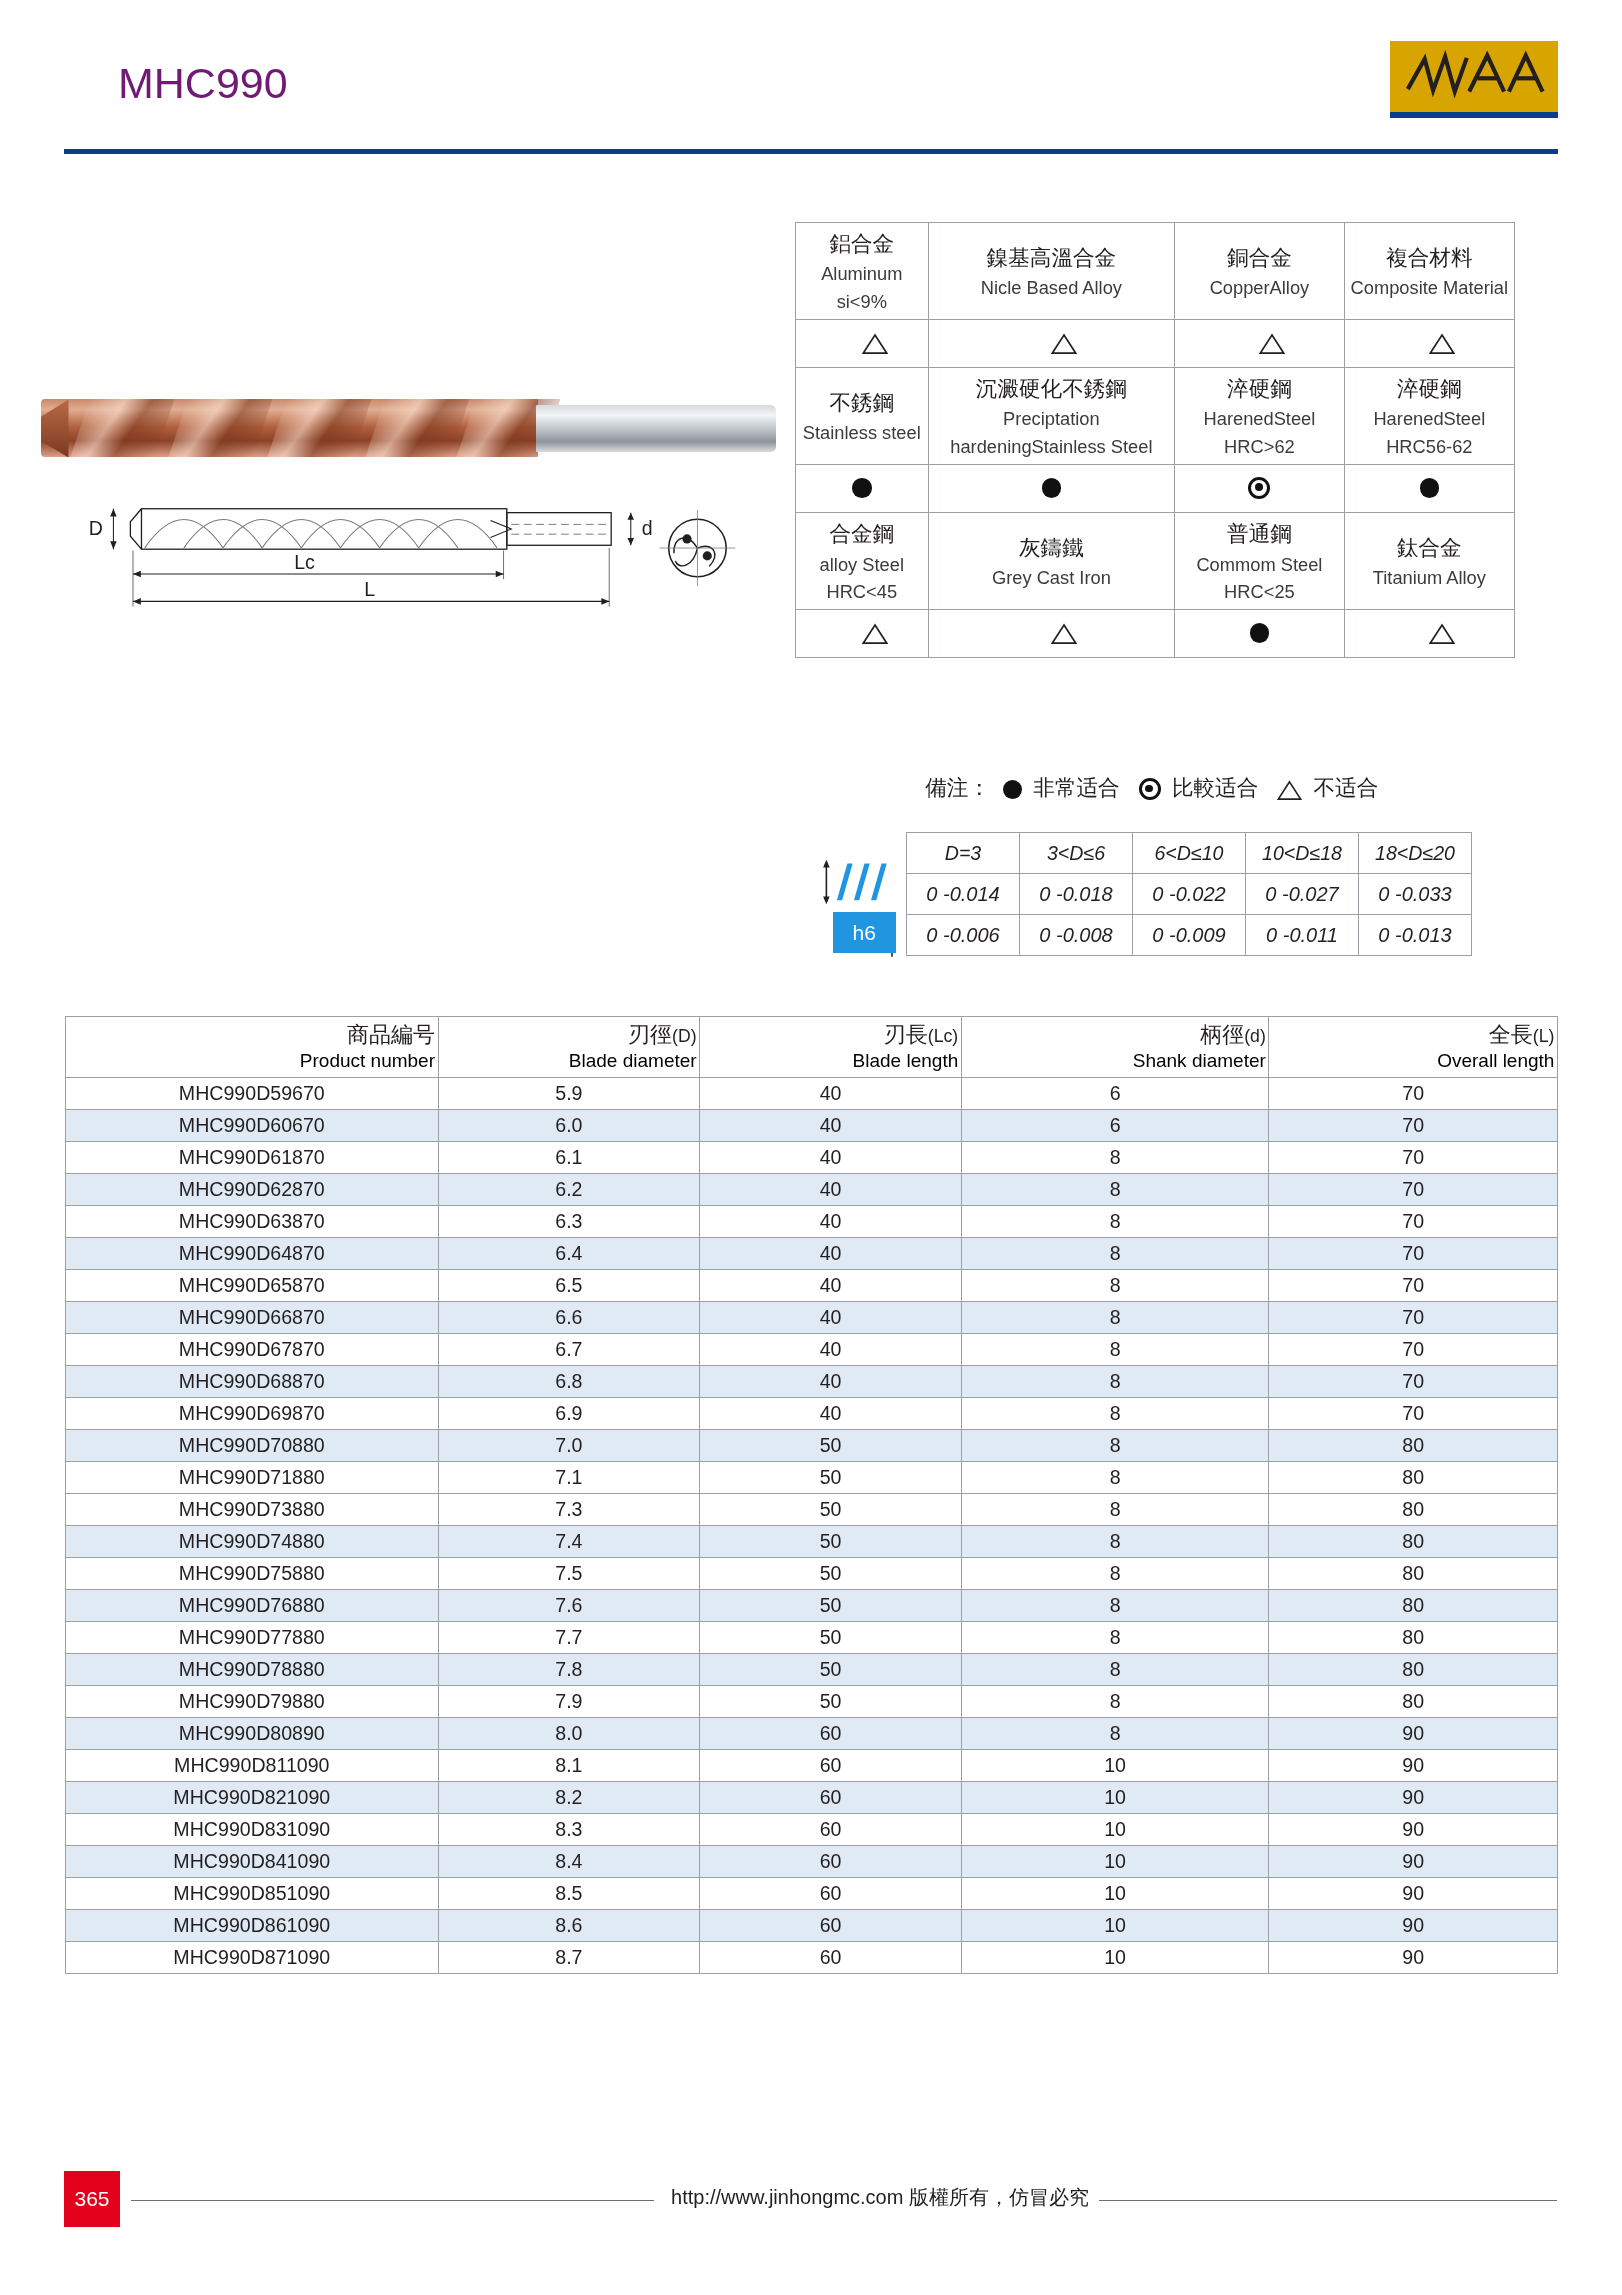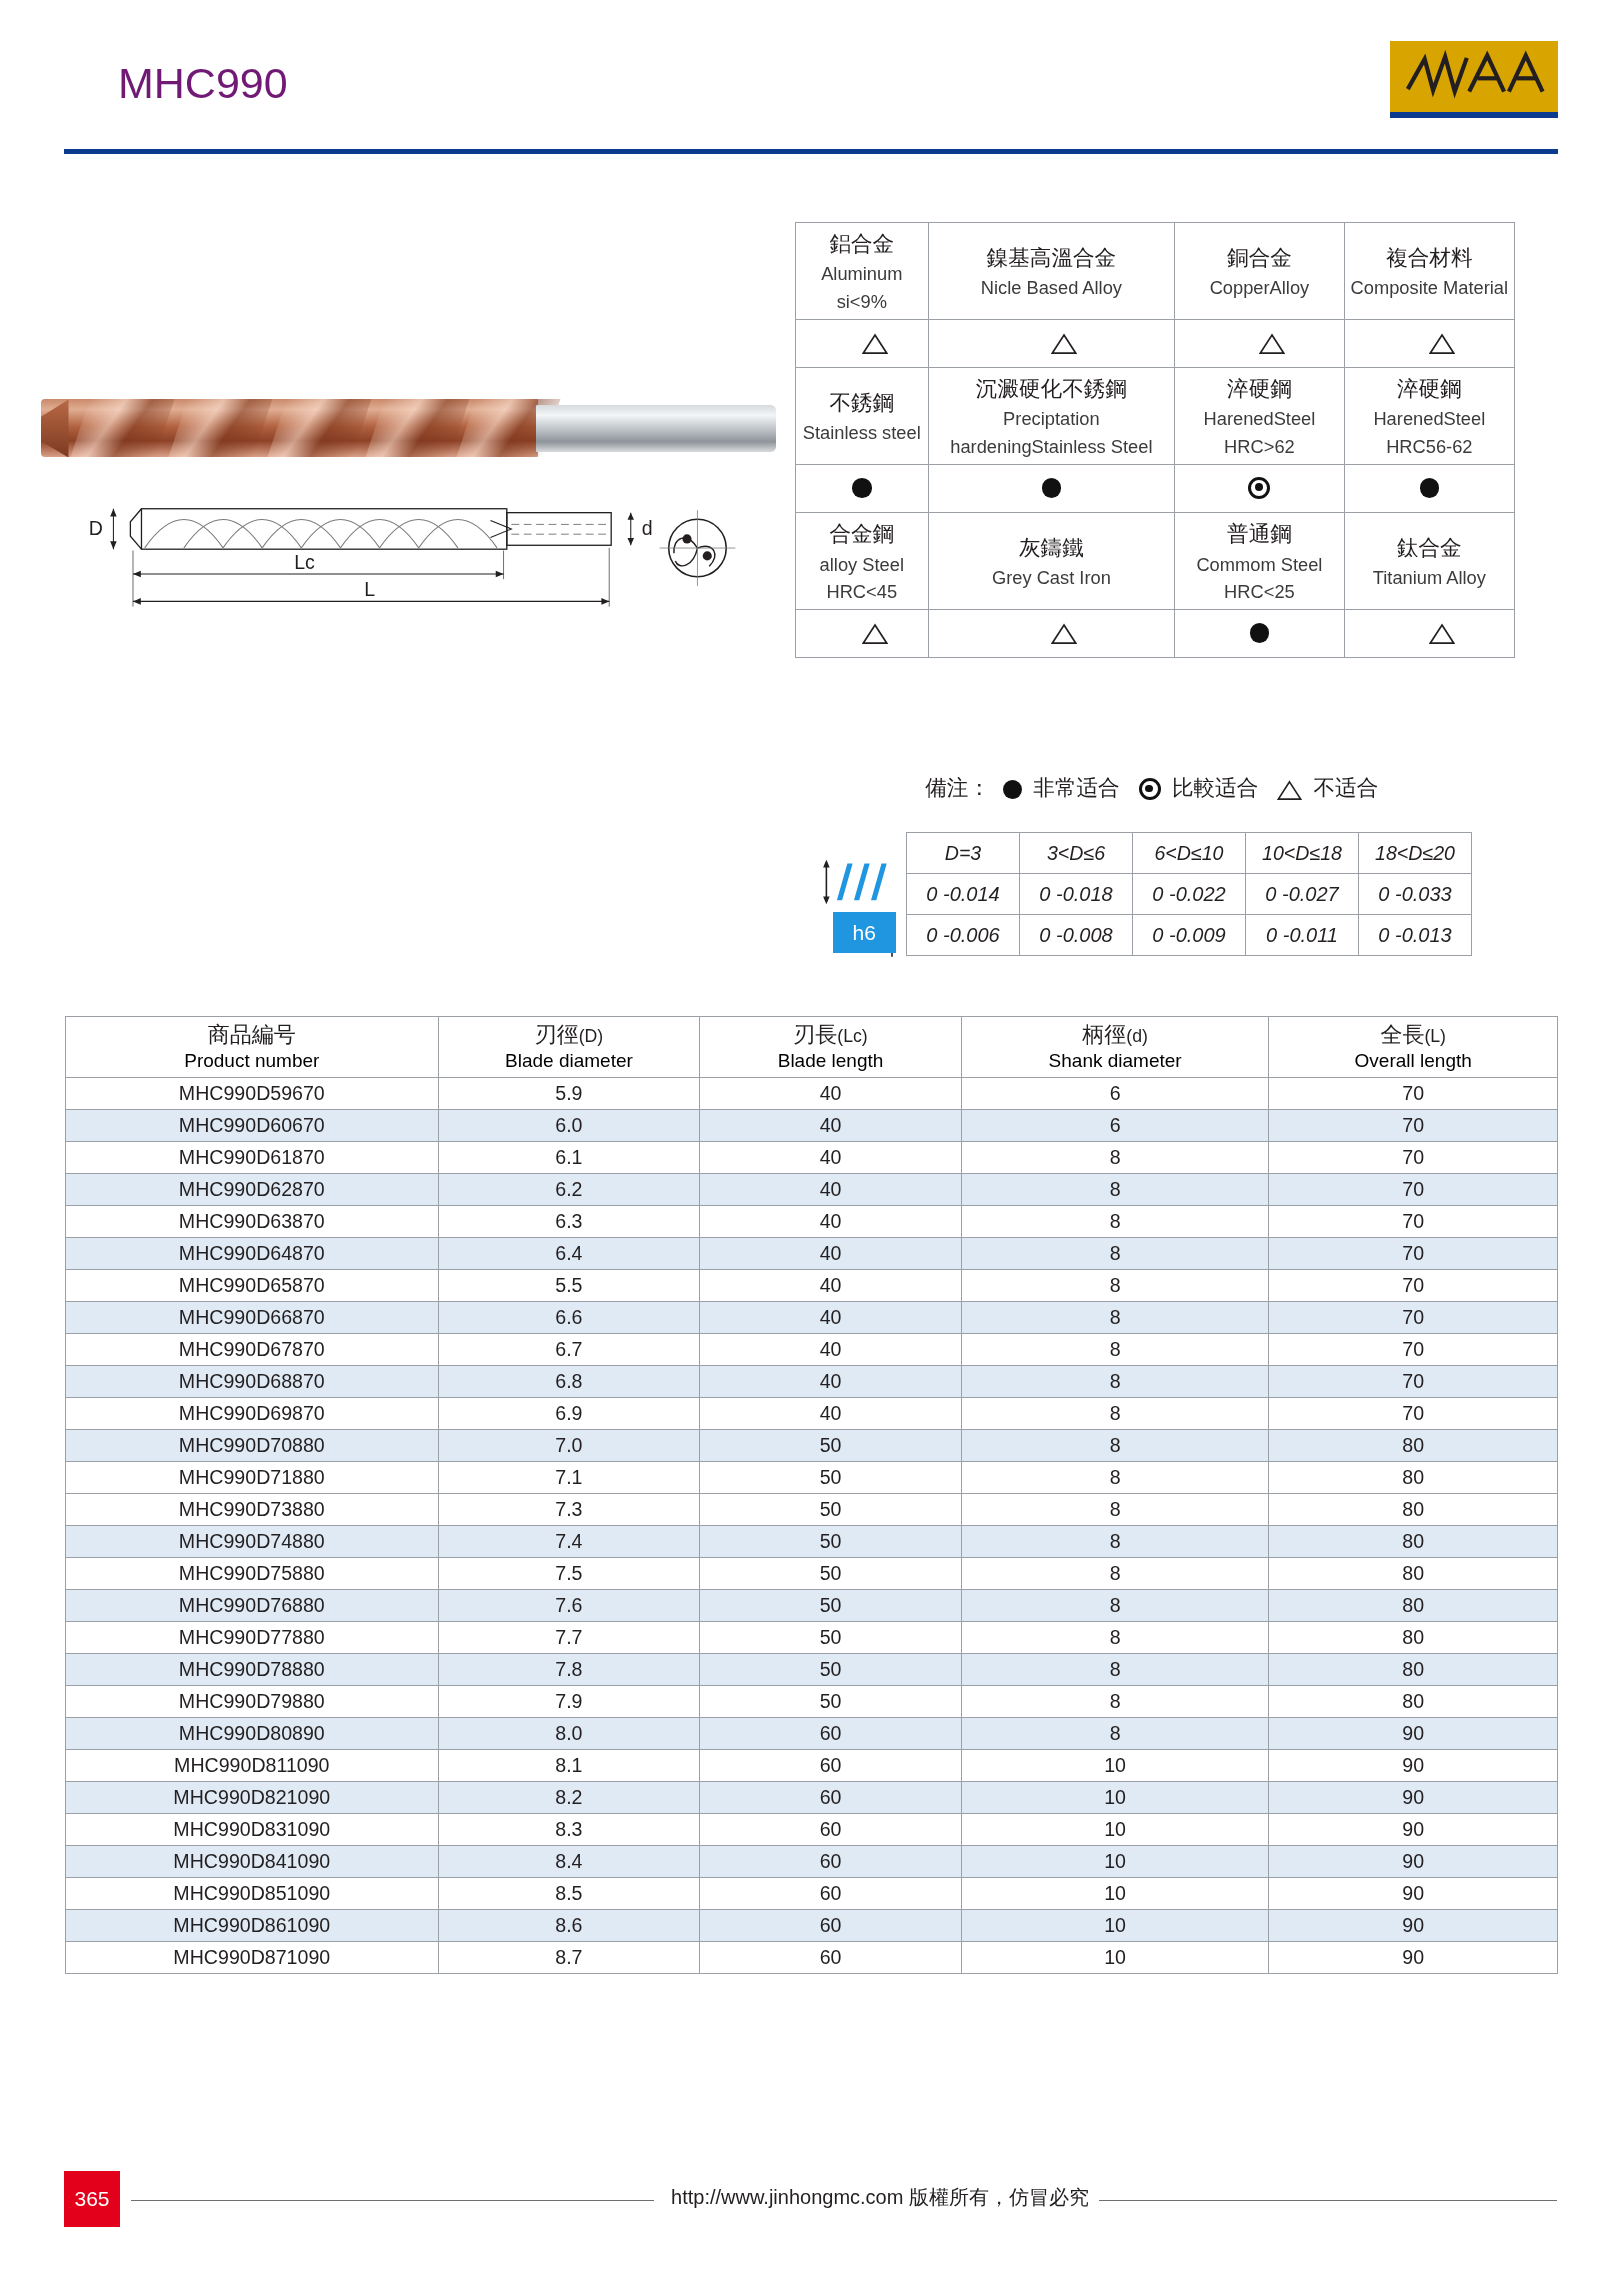--- a/index.html
+++ b/index.html
@@ -179,21 +179,21 @@
     width: 1493px;
     border-collapse: collapse;
   }
   .ptable th, .ptable td {
     border: 1px solid #9aa0a6;
     text-align: center;
     vertical-align: middle;
     font-weight: normal;
     color: #231f20;
   }
-  .ptable th { height: 60px; padding: 2.6px; }
+  .ptable th { height: 60px; padding: 2.6px; text-align: right; }
   .ptable th .cn { display:block; font-size: 22px; line-height: 1.35; }
   .ptable th .cn .sub { font-size: 17.7px; }
   .ptable th .en { display:block; font-size: 19px; line-height: 1.3; color:#000000; }
   .ptable td { height: 32px; font-size: 19.6px; }
   .ptable tr.alt td { background: #dfeaf5; }
   .col-pn { width: 373px; }
   .col-d  { width: 262px; }
   .col-lc { width: 262px; }
   .col-sd { width: 308px; }
   .col-l  { width: 289px; }
@@ -582,21 +582,21 @@
     </tr>
     <tr class="alt">
       <td>MHC990D64870</td>
       <td>6.4</td>
       <td>40</td>
       <td>8</td>
       <td>70</td>
     </tr>
     <tr>
       <td>MHC990D65870</td>
-      <td>5.5</td>
+      <td>6.5</td>
       <td>40</td>
       <td>8</td>
       <td>70</td>
     </tr>
     <tr class="alt">
       <td>MHC990D66870</td>
       <td>6.6</td>
       <td>40</td>
       <td>8</td>
       <td>70</td>

